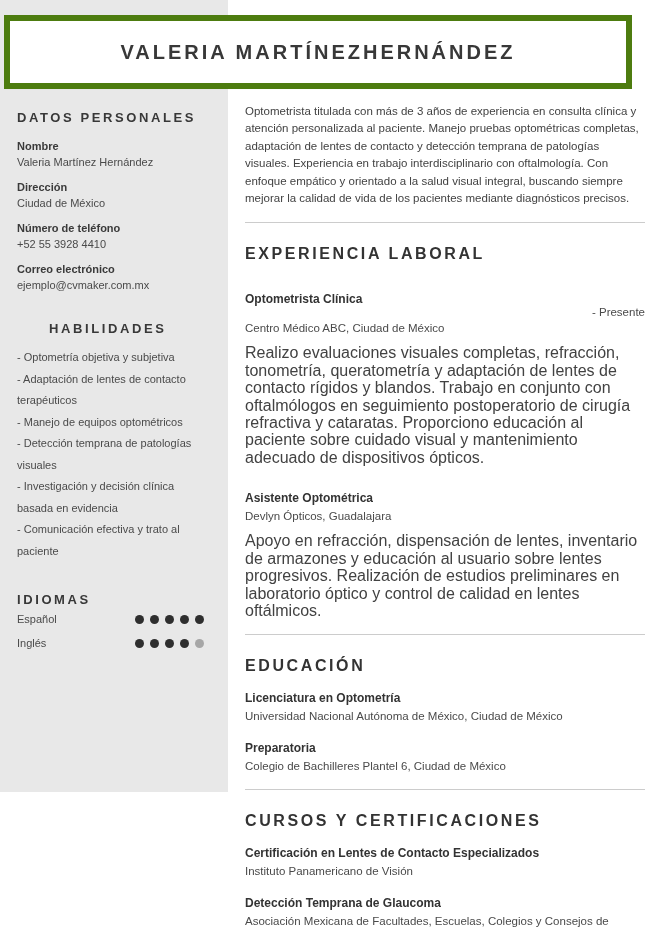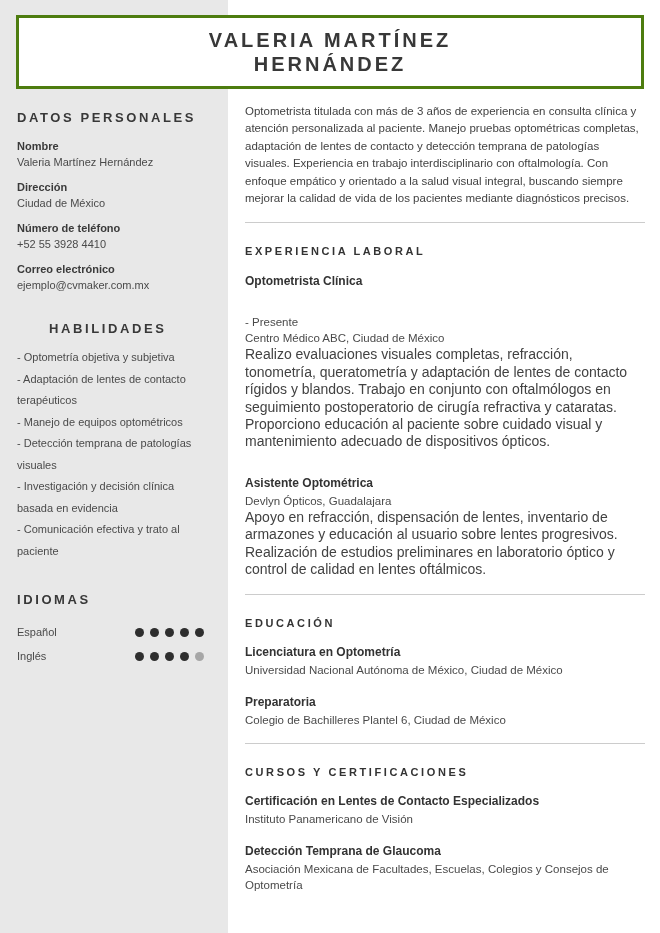--- a/index.html
+++ b/index.html
@@ -8,87 +8,87 @@
     width: 660px;
     height: 933px;
     background: #ffffff;
     font-family: "Liberation Sans", "DejaVu Sans", sans-serif;
     overflow: hidden;
   }
   
   .sidebar {
     position: absolute;
     left: 0; top: 0;
-    width: 228px; height: 933px;
+    width: 228px; height: 792px;
     background: #e8e8e8;
     box-sizing: border-box;
     padding: 110px 24px 0 17px;
   }
   .side-heading {
     font-size: 13px;
     font-weight: bold;
     letter-spacing: 2.6px;
     color: #383838;
     margin: 0;
   }
   .gap-skills { margin-top: 28px; padding-left: 32px; }
   .gap-langs  { margin-top: 30px; }
   .fields { margin-top: 13px; }
   .field { margin-bottom: 9px; }
   .field-label { font-size: 11px; font-weight: bold; color: #3a3a3a; line-height: 16px; }
   .field-value { font-size: 11px; color: #4a4a4a; line-height: 16px; }
   .skills-list { margin-top: 11px; font-size: 11px; color: #4a4a4a; line-height: 21.5px; }
-  .langs { margin-top: 13px; }
+  .langs { }
   .lang-row {
     display: flex; justify-content: space-between; align-items: center;
     height: 24px; font-size: 11px; color: #4a4a4a;
   }
   .dots { display: flex; gap: 6px; }
   .dot { width: 9px; height: 9px; border-radius: 50%; background: #2e2e2e; }
   .dot.empty { background: #a6a6a6; }
   
   .name-box {
     position: absolute;
-    left: 16px; top: 15px;
+    left: 4px; top: 15px;
     width: 628px; height: 74px;
     box-sizing: border-box;
     background: #ffffff;
-    border: 3px solid #4d7c0f;
-    display: flex; flex-direction: column;
+    border: 6px solid #4d7c0f;
+    display: flex; flex-direction: row;
     align-items: center; justify-content: center;
     z-index: 2;
   }
   .name-line {
     font-size: 20px;
     font-weight: bold;
     letter-spacing: 3px;
     line-height: 24px;
     color: #383838;
     text-align: center;
   }
   
   .main {
     position: absolute;
     left: 245px; top: 103px;
     width: 400px;
   }
   .summary { font-size: 11.5px; line-height: 17.4px; color: #424242; margin: 0; }
   .divider { border: none; border-top: 1px solid #cccccc; margin: 15px 0 0 0; }
   .main-heading {
-    font-size: 11px; font-weight: bold;
+    font-size: 16px; font-weight: bold;
     letter-spacing: 2.6px; color: #333333;
     margin: 22px 0 0 0;
   }
   .entry { margin-top: 16px; }
   .entry + .entry { margin-top: 24px; }
-  .entry-title-row { display: flex; justify-content: space-between; align-items: flex-start; flex-direction: column; }
+  .entry-title-row { display: flex; justify-content: space-between; align-items: center; }
   .entry-title { font-size: 12px; font-weight: bold; color: #333333; line-height: 16px; }
   .entry-date { font-size: 11.5px; color: #4a4a4a; white-space: nowrap; margin-top: 27px; }
   .entry-subtitle { font-size: 11.5px; color: #4a4a4a; line-height: 16px; margin-top: 2px; }
-  .entry-desc { font-size: 14px; line-height: 17.4px; color: #424242; margin-top: 0; }
+  .entry-desc { font-size: 16px; line-height: 17.4px; color: #424242; margin-top: 8px; }
   .simple-entry { margin-top: 15px; }
   .simple-entry + .simple-entry { margin-top: 16px; }
 </style>
 </head>
 <body>
 
 <div class="page">
 
   <aside class="sidebar">
     <section>

